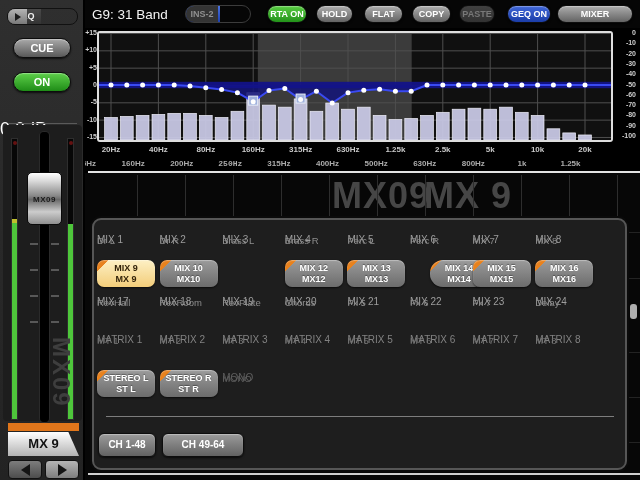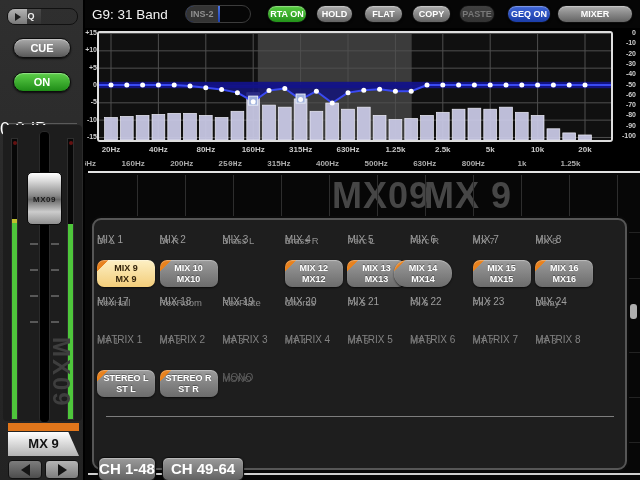--- a/index.html
+++ b/index.html
@@ -86,23 +86,23 @@
   .plabel .l2{position:static;display:block;font-size:9.5px;margin-top:1px;}
   .c-norm .l1{color:#9d9d9d;} .c-norm .l2{color:#8d8d8d;}
   .c-dim .l1{color:#828282;}  .c-dim .l2{color:#767676;}
   .c-off .l1{color:#5d5d5d;}  .c-off .l2{color:#5d5d5d;}
   .chbtn{width:58px;height:27px;border-radius:7px;display:flex;flex-direction:column;align-items:center;justify-content:center;
          font-size:9px;font-weight:bold;line-height:11px;color:#fff;text-shadow:0 -1px 1px rgba(0,0,0,.4);
          background-image:linear-gradient(135deg,#e8821e 8px,rgba(0,0,0,0) 8.5px),linear-gradient(180deg,#9b9b9b,#6c6c6c);
          box-shadow:inset 0 1px 1px rgba(255,255,255,.35),0 1px 2px rgba(0,0,0,.65);}
   .chbtn.sel{color:#33230a;text-shadow:none;
          background-image:linear-gradient(135deg,#e8821e 8px,rgba(0,0,0,0) 8.5px),linear-gradient(180deg,#fdf0c4,#f3cd7a);}
-  .ptab{top:213px;height:24px;border-radius:6px;text-align:center;font-size:15px;font-weight:bold;line-height:22px;color:#fff;
+  .ptab{top:213px;height:24px;border-radius:6px;text-align:center;font-size:10px;font-weight:bold;line-height:22px;color:#fff;
         border:1px solid #0d0d0d;background:linear-gradient(180deg,#9b9b9b,#626262);
-        box-shadow:inset 0 1px 1px rgba(255,255,255,.35),0 1px 2px rgba(0,0,0,.65);margin-top:24px;}
+        box-shadow:inset 0 1px 1px rgba(255,255,255,.35),0 1px 2px rgba(0,0,0,.65);}
   .ptab.sel{background:linear-gradient(180deg,#fdf0c4,#f3cd7a);color:#33230a;}
   .pdivider{left:12px;top:196px;width:508px;height:1px;background:#7d7d7d;}
 </style>
 </head>
 <body>
 
 <div id="screen">
 
   <div class="topbar">
     <div class="tb-title">G9: 31 Band</div>
@@ -328,21 +328,21 @@
         <span style="position: static;">MX10</span>
       </div>
       <div class="chbtn" style="left: 190.8px; top: 40px;">
         <span style="position: static;">MIX 12</span>
         <span style="position: static;">MX12</span>
       </div>
       <div class="chbtn" style="left: 253.4px; top: 40px;">
         <span style="position: static;">MIX 13</span>
         <span style="position: static;">MX13</span>
       </div>
-      <div class="chbtn" style="left: 300px; top: 40px; border-radius: 13px;">
+      <div class="chbtn" style="left: 336px; top: 40px; border-radius: 13px;">
         <span style="position: static;">MIX 14</span>
         <span style="position: static;">MX14</span>
       </div>
       <div class="chbtn" style="left: 378.6px; top: 40px;">
         <span style="position: static;">MIX 15</span>
         <span style="position: static;">MX15</span>
       </div>
       <div class="chbtn" style="left: 441.2px; top: 40px;">
         <span style="position: static;">MIX 16</span>
         <span style="position: static;">MX16</span>

